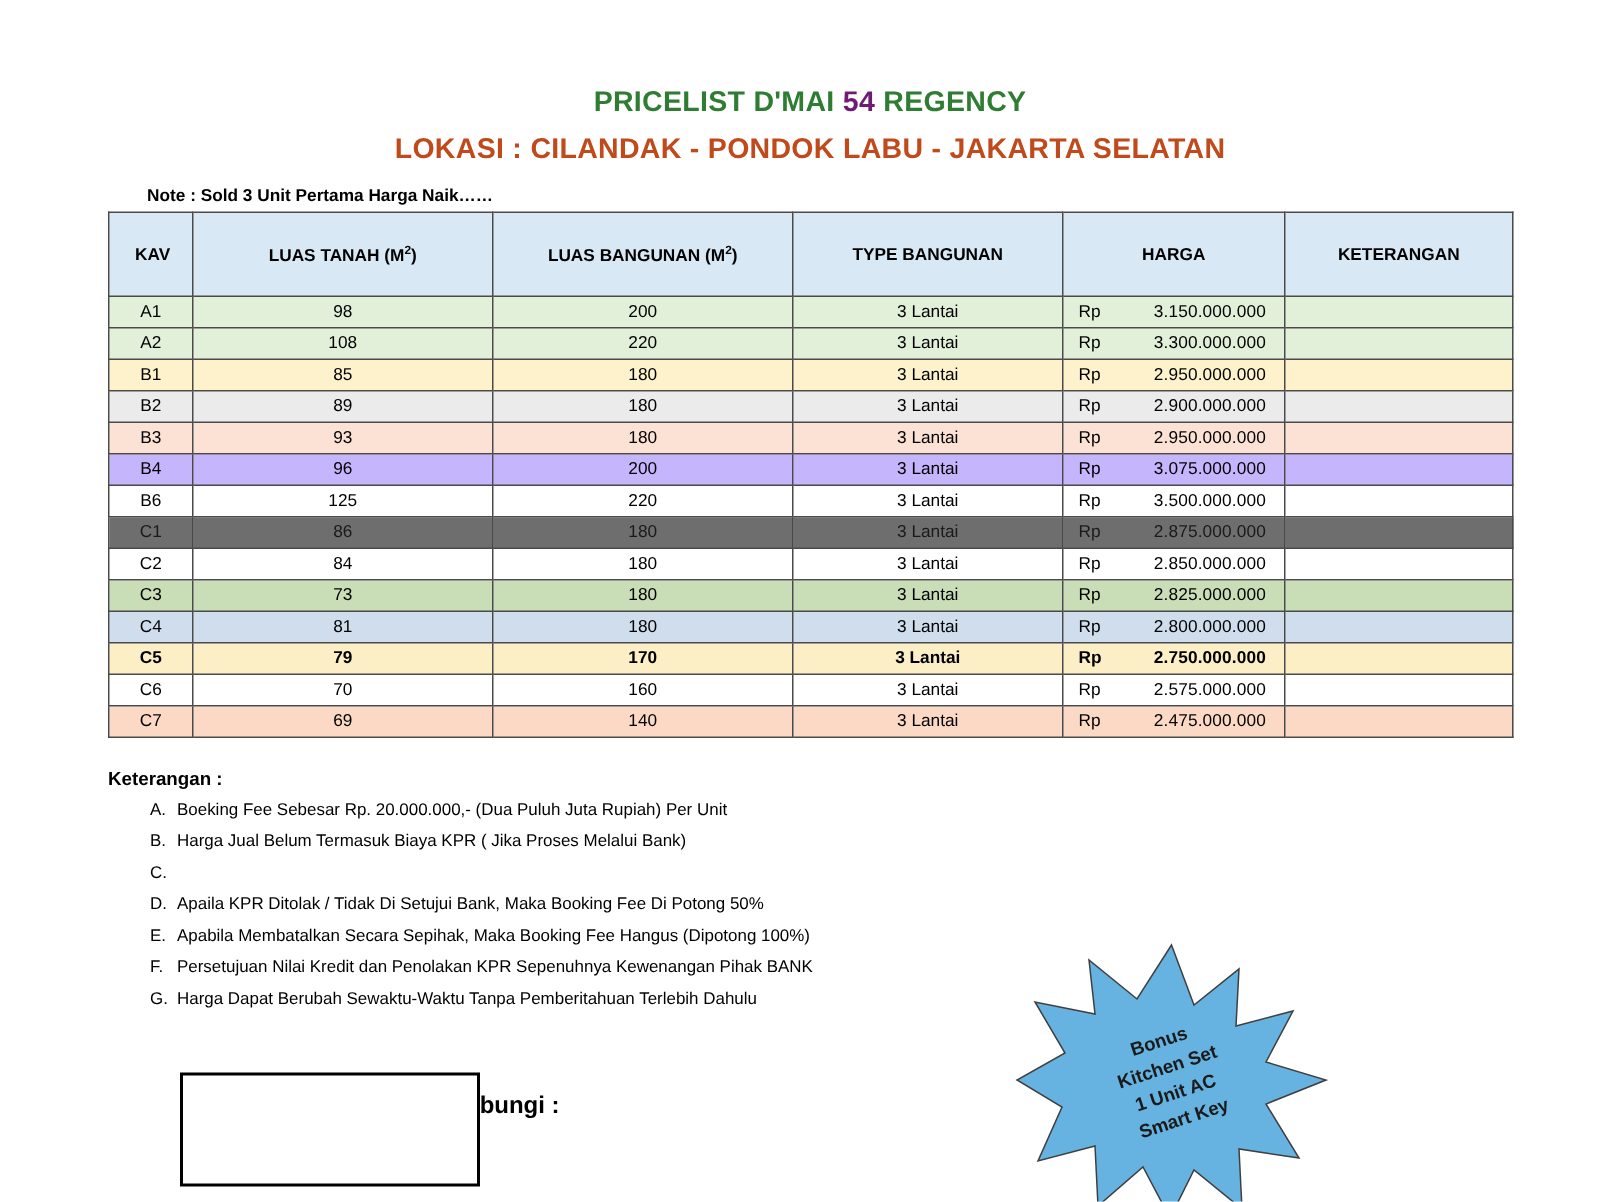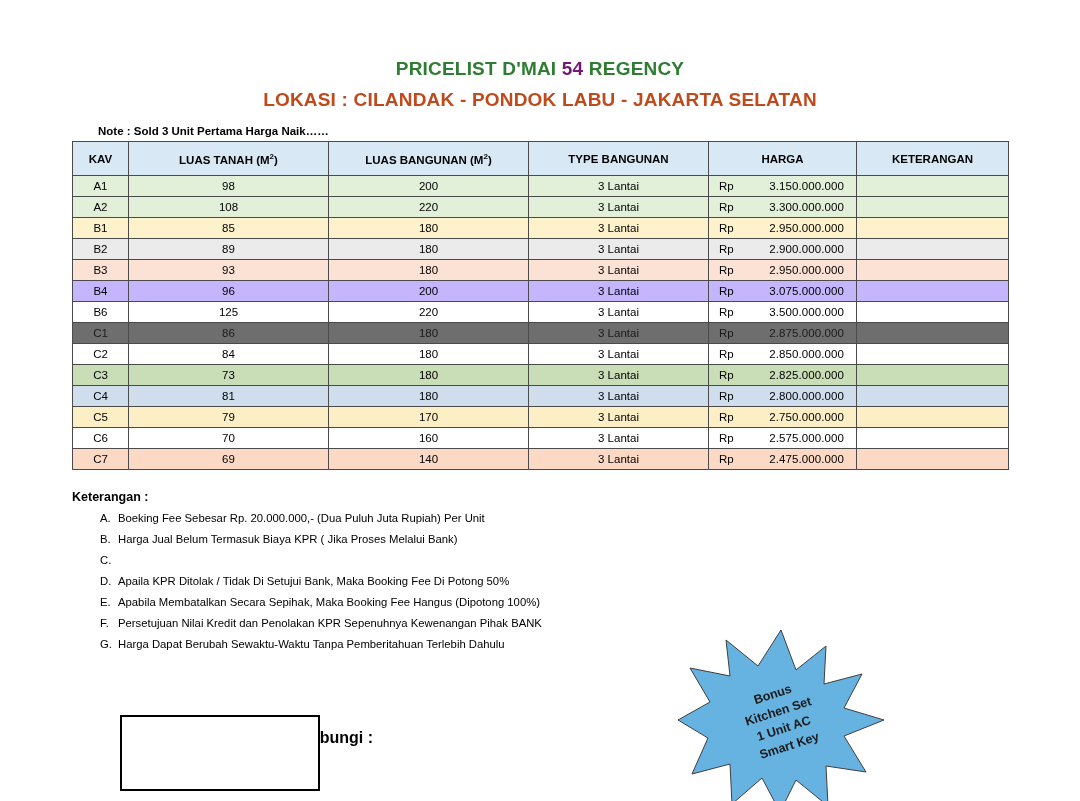--- a/index.html
+++ b/index.html
@@ -50,21 +50,21 @@
     width: 936px;
     table-layout: fixed;
   }
   table.pricelist th {
     background: #d9e8f5;
     border: 1px solid #4a4a4a;
     font-size: 11.5px;
     font-weight: bold;
     text-align: center;
     height: 21px;
-    padding: 6px;
+    padding: 17px;
   }
   table.pricelist td {
     border: 1px solid #4a4a4a;
     font-size: 11.5px;
     text-align: center;
     height: 20px;
     padding: 0;
   }
   .harga-wrap {
     display: flex;
@@ -310,21 +310,21 @@
           <td>180</td>
           <td>3 Lantai</td>
           <td style="border: 1px solid rgb(74, 74, 74);">
             <div class="harga-wrap">
               <span class="rp">Rp</span>
               <span class="val">2.800.000.000</span>
             </div>
           </td>
           <td></td>
         </tr>
-        <tr style="background: rgb(252, 239, 198);">
+        <tr style="background: rgb(252, 239, 198); font-weight: bold;">
           <td>C5</td>
           <td>79</td>
           <td>170</td>
           <td>3 Lantai</td>
           <td style="border: 1px solid rgb(74, 74, 74);">
             <div class="harga-wrap">
               <span class="rp">Rp</span>
               <span class="val">2.750.000.000</span>
             </div>
           </td>

